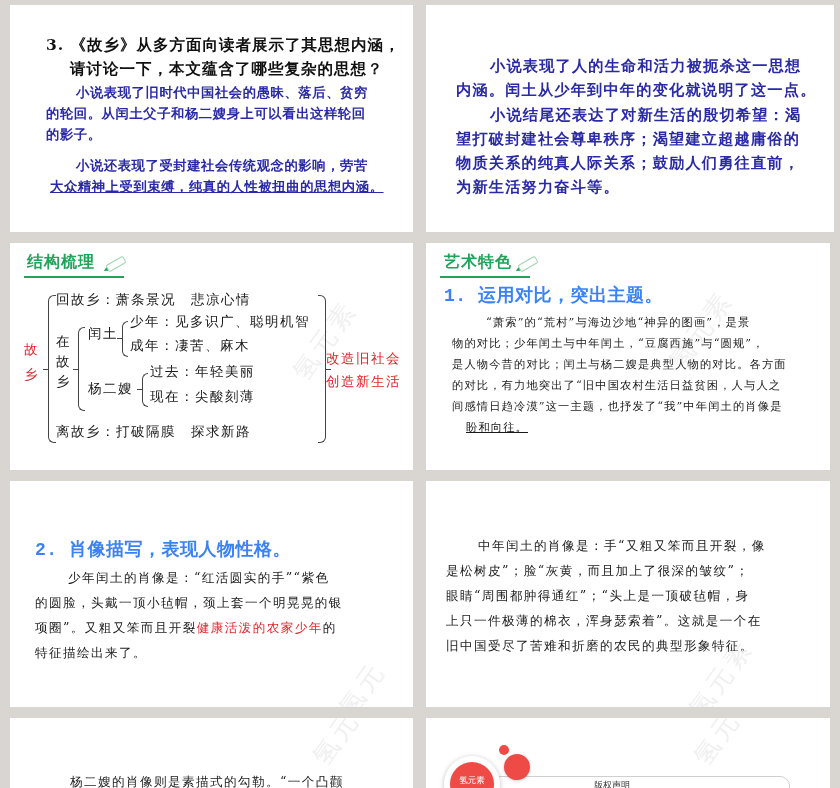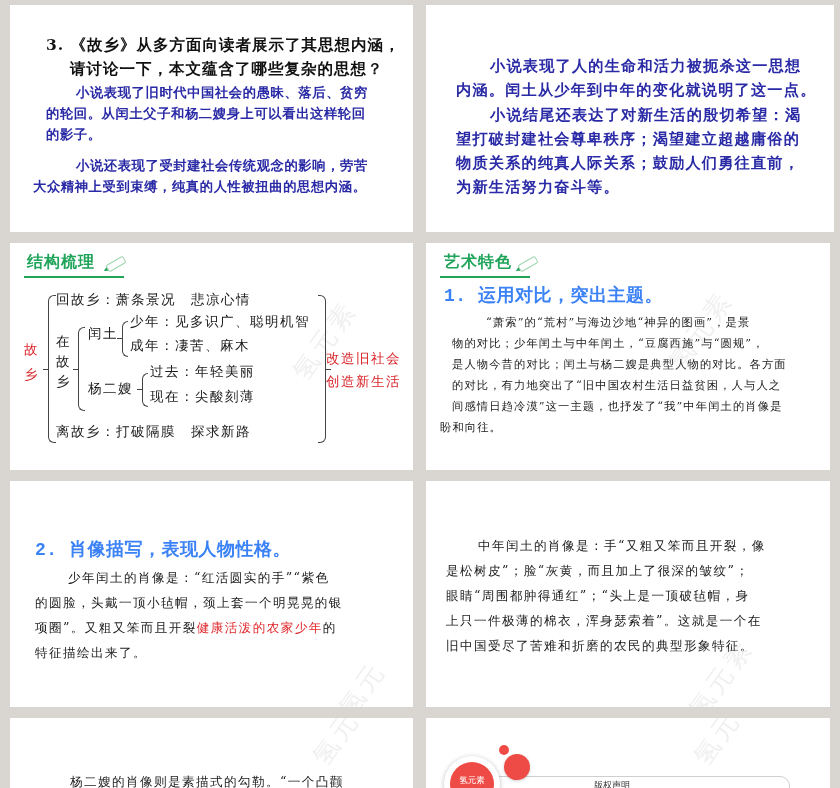--- a/index.html
+++ b/index.html
@@ -57,21 +57,21 @@
 </head>
 <body>
 
 <div class="panel p1">
   <div class="abs q-line" style="left:36px;top:30px;">3. 《故乡》从多方面向读者展示了其思想内涵，</div>
   <div class="abs q-line" style="left:60px;top:54px;">请讨论一下，本文蕴含了哪些复杂的思想？</div>
   <div class="abs blue" style="left:36px;top:100px;">的轮回。从闰土父子和杨二嫂身上可以看出这样轮回</div>
   <div class="abs blue" style="left:66px;top:79px;">小说表现了旧时代中国社会的愚昧、落后、贫穷</div>
   <div class="abs blue" style="left:36px;top:121px;">的影子。</div>
   <div class="abs blue" style="left:66px;top:152px;">小说还表现了受封建社会传统观念的影响，劳苦</div>
-  <div class="abs blue" style="left:23px;top:173px;">大众精神上受到束缚，纯真的人性被扭曲的思想内涵。</div>
+  <div class="abs blue" style="left:40px;top:173px;text-decoration:underline;">大众精神上受到束缚，纯真的人性被扭曲的思想内涵。</div>
 </div>
 
 <div class="panel p2">
   <div class="abs blue" style="left:64px;top:51px;">小说表现了人的生命和活力被扼杀这一思想</div>
   <div class="abs blue" style="left:30px;top:75px;">内涵。闰土从少年到中年的变化就说明了这一点。</div>
   <div class="abs blue" style="left:64px;top:100px;">小说结尾还表达了对新生活的殷切希望：渴</div>
   <div class="abs blue" style="left:30px;top:124px;">望打破封建社会尊卑秩序；渴望建立超越庸俗的</div>
   <div class="abs blue" style="left:30px;top:148px;">物质关系的纯真人际关系；鼓励人们勇往直前，</div>
   <div class="abs blue" style="left:30px;top:172px;">为新生活努力奋斗等。</div>
 </div>
@@ -119,21 +119,21 @@
   <div class="abs sec-title" style="left:18px;top:9px;">艺术特色</div>
   <div class="sec-underline" style="left:14px;top:33px;width:90px;"></div>
   <div class="pencil" style="left:92px;top:17px;"></div>
   <div class="wm" style="left:230px;top:70px;">氢元素</div>
   <div class="abs subhead-red" style="left:18px;top:40px;">1. 运用对比，突出主题。</div>
   <div class="abs body-black" style="left:60px;top:72px;">“萧索”的“荒村”与海边沙地“神异的图画”，是景</div>
   <div class="abs body-black" style="left:26px;top:93px;">物的对比；少年闰土与中年闰土，“豆腐西施”与“圆规”，</div>
   <div class="abs body-black" style="left:26px;top:114px;">是人物今昔的对比；闰土与杨二嫂是典型人物的对比。各方面</div>
   <div class="abs body-black" style="left:26px;top:135px;">的对比，有力地突出了“旧中国农村生活日益贫困，人与人之</div>
   <div class="abs body-black" style="left:26px;top:156px;">间感情日趋冷漠”这一主题，也抒发了“我”中年闰土的肖像是</div>
-  <div class="abs body-black" style="left:14px;top:177px;">盼和向往。</div>
+  <div class="abs body-black" style="left:40px;top:177px;text-decoration:underline;">盼和向往。</div>
 </div>
 
 <div class="panel p5">
   <div class="abs subhead-red" style="left:25px;top:56px;">2. 肖像描写，表现人物性格。</div>
   <div class="abs body-black-lg" style="left:58px;top:89px;">少年闰土的肖像是：“红活圆实的手”“紫色</div>
   <div class="abs body-black-lg" style="left:25px;top:114px;">的圆脸，头戴一顶小毡帽，颈上套一个明晃晃的银</div>
   <div class="abs body-black-lg" style="left:25px;top:139px;">
     <span>项圈”。又粗又笨而且开裂</span><span class="red">健康活泼的农家少年</span><span>的</span>
   </div>
   <div class="abs body-black-lg" style="left:25px;top:164px;">特征描绘出来了。</div>

